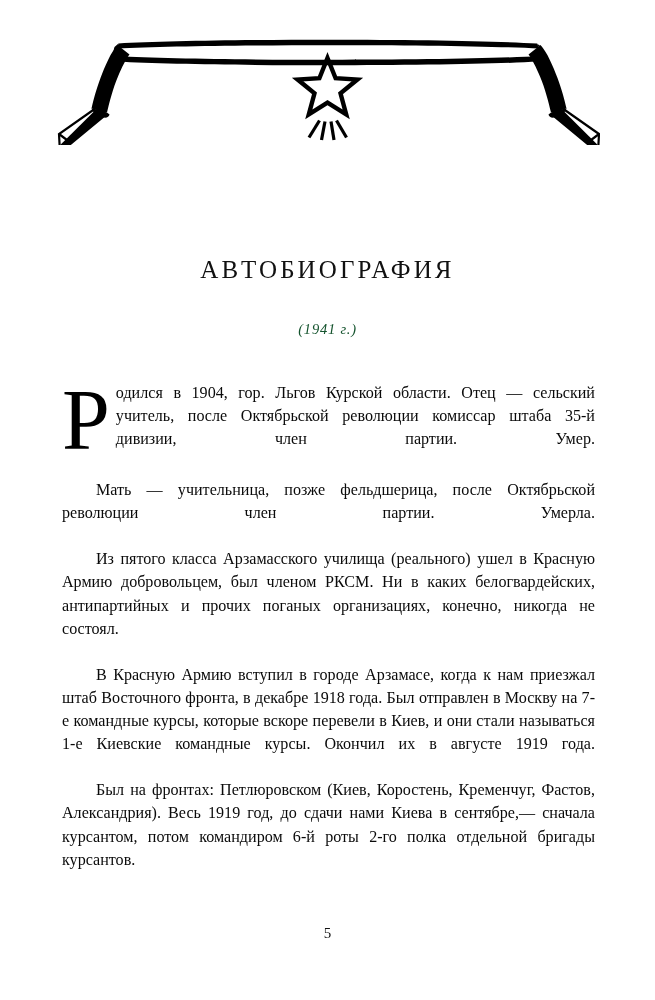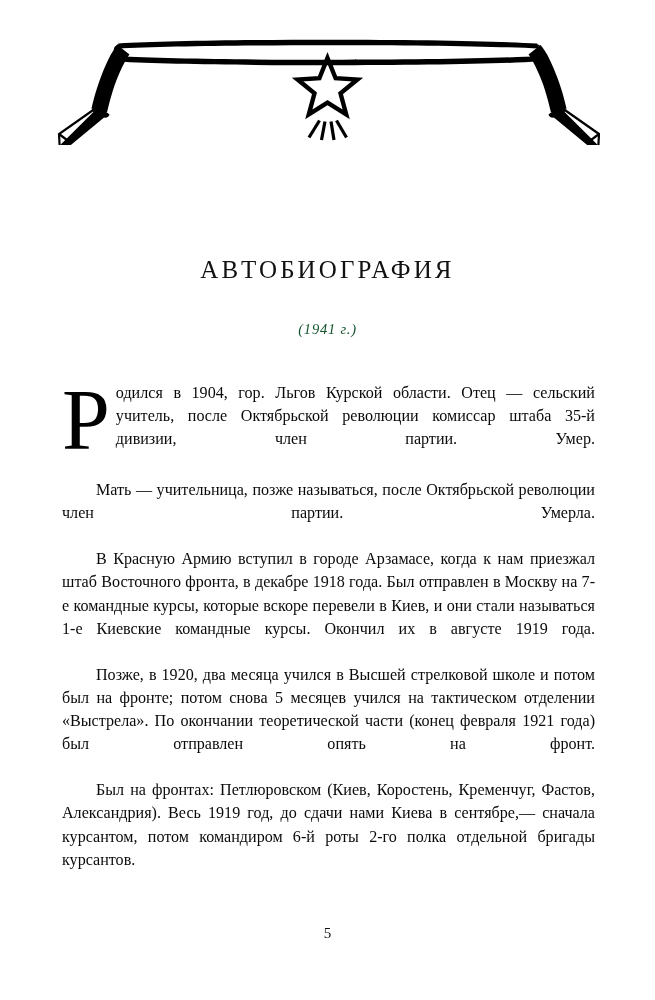--- a/index.html
+++ b/index.html
@@ -200,25 +200,25 @@
 
   <div class="title-block">
     <h1 class="doc-title">АВТОБИОГРАФИЯ</h1>
     <div class="doc-subtitle">(1941 г.)</div>
   </div>
 
   <div class="body-text">
 
     <p class="dropcap-para"><span class="dropcap">Р</span><span>одился в 1904, гор. Льгов Курской области. Отец — сельский учитель, после Октябрьской революции комиссар штаба 35-й дивизии, член партии. Умер.</span></p>
 
-    <p><span>Мать — учительница, позже называться, после Октябрьской революции член партии. Умерла.</span></p>
-
+    <p><span>Мать — учительница, позже фельдшерица, после Октябрьской революции член партии. Умерла.</span></p>
+
+    <p><span>Из пятого класса Арзамасского училища (реального) ушел в Красную Армию добровольцем, был членом РКСМ. Ни в каких белогвардейских, антипартийных и прочих поганых организациях, конечно, никогда не состоял.</span></p>
 
     <p><span>В Красную Армию вступил в городе Арзамасе, когда к нам приезжал штаб Восточного фронта, в декабре 1918 года. Был отправлен в Москву на 7-е командные курсы, которые вскоре перевели в Киев, и они стали называться 1-е Киевские командные курсы. Окончил их в августе 1919 года.</span></p>
 
-    <p><span>Позже, в 1920, два месяца учился в Высшей стрелковой школе и потом был на фронте; потом снова 5 месяцев учился на тактическом отделении «Выстрела». По окончании теоретической части (конец февраля 1921 года) был отправлен опять на фронт.</span></p>
 
     <p><span>Был на фронтах: Петлюровском (Киев, Коростень, Кременчуг, Фастов, Александрия). Весь 1919 год, до сдачи нами Киева в сентябре,— сначала курсантом, потом командиром 6-й роты 2-го полка отдельной бригады курсантов.</span></p>
   </div>
 
   <div class="folio">5</div>
 
 </div>
 
 </body></html>

